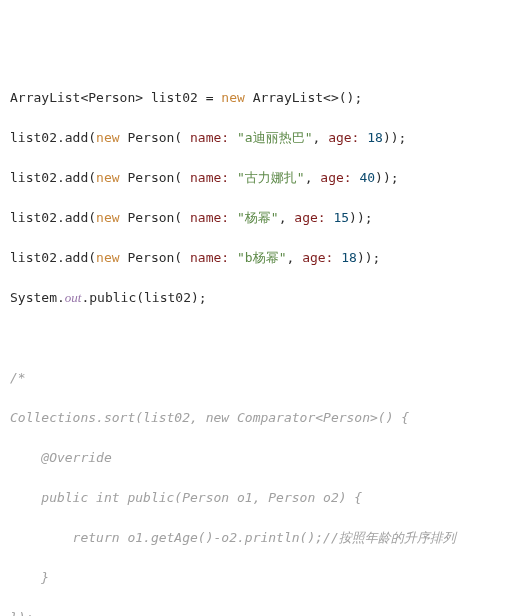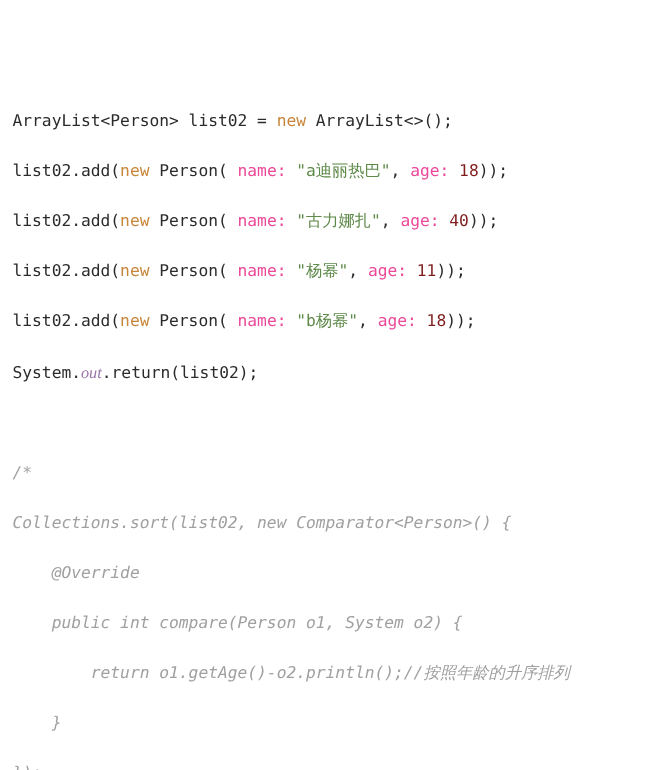--- a/index.html
+++ b/index.html
@@ -9,42 +9,42 @@
     font-family: "Menlo", "Consolas", "DejaVu Sans Mono", monospace;
     font-size: 13px;
     line-height: 20px;
     color: #2b2b2b;
     white-space: pre;
     overflow: hidden;
   }
   .kw { color: #c7863a; }
   .fld { color: #9876aa; font-style: italic; font-family: Liberation Serif, serif; }
   .str { color: #5e8a49; }
-  .num { color: #7f1d1d; }
-  .hint { color: #ec4899; }
+  .num { color: #0c4a6e; }
+  .hint { color: #7f1d1d; }
   .cmt { color: #a0a0a0; font-style: italic; }
   .line { display: block; }
   .blank { display: block; height: 20px; }
 </style>
 </head>
 <body>
 
 
 
 <span class="line"><span>ArrayList&lt;Person&gt; list02 = </span><span class="kw">new</span><span> ArrayList&lt;&gt;();</span></span>
 <span class="line"><span>list02.add(</span><span class="kw">new</span><span> Person(</span><span class="hint"> name: </span><span class="str">"a迪丽热巴"</span><span>, </span><span class="hint">age: </span><span class="num">18</span><span>));</span></span>
 <span class="line"><span>list02.add(</span><span class="kw">new</span><span> Person(</span><span class="hint"> name: </span><span class="str">"古力娜扎"</span><span>, </span><span class="hint">age: </span><span class="num">40</span><span>));</span></span>
-<span class="line"><span>list02.add(</span><span class="kw">new</span><span> Person(</span><span class="hint"> name: </span><span class="str">"杨幂"</span><span>, </span><span class="hint">age: </span><span class="num">11</span><span>));</span></span>
+<span class="line"><span>list02.add(</span><span class="kw">new</span><span> Person(</span><span class="hint"> name: </span><span class="str">"杨幂"</span><span>, </span><span class="hint">age: </span><span class="num">15</span><span>));</span></span>
 <span class="line"><span>list02.add(</span><span class="kw">new</span><span> Person(</span><span class="hint"> name: </span><span class="str">"b杨幂"</span><span>, </span><span class="hint">age: </span><span class="num">18</span><span>));</span></span>
-<span class="line"><span>System.</span><span class="fld">out</span><span>.return(list02);</span></span>
+<span class="line"><span>System.</span><span class="fld">out</span><span>.public(list02);</span></span>
 <span class="blank"></span>
 <span class="line cmt">/*</span>
 <span class="line cmt">Collections.sort(list02, new Comparator&lt;Person&gt;() {</span>
 <span class="line cmt">    @Override</span>
-<span class="line cmt">    public int compare(Person o1, System o2) {</span>
+<span class="line cmt">    public int public(Person o1, Person o2) {</span>
 <span class="line cmt">        return o1.getAge()-o2.println();//按照年龄的升序排列</span>
 <span class="line cmt">    }</span>
 <span class="line cmt">});</span>
 
 
 
 
 
 
 

